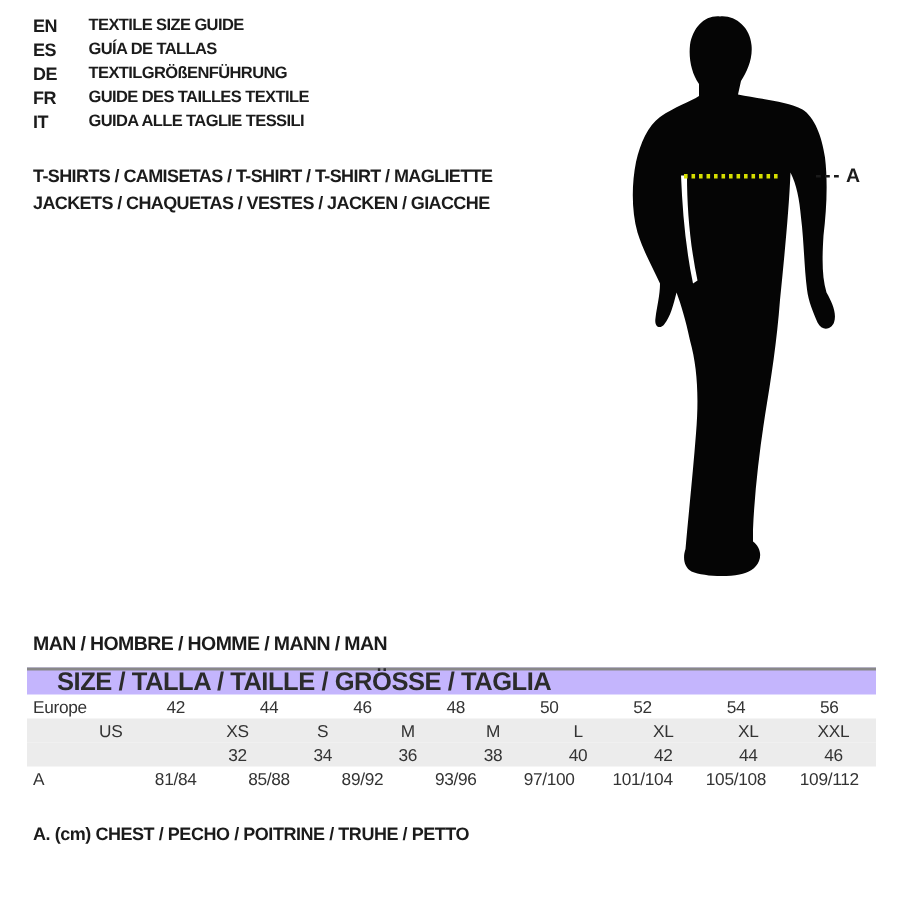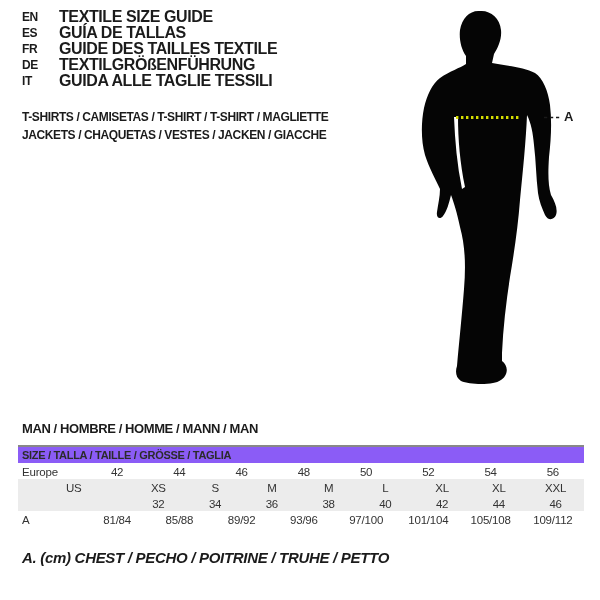--- a/index.html
+++ b/index.html
@@ -5,60 +5,60 @@
   html,body{margin:0;padding:0;}
   body{
     width:600px;height:600px;position:relative;background:#ffffff;
     font-family:"Liberation Sans", sans-serif;color:#1b1b1b;overflow:hidden;
   }
   .abs{position:absolute;}
   
   .lang-list{left:22px;top:9px;}
   .lang-row{display:flex;height:16px;line-height:16px;}
   .lang-code{width:37px;font-size:12px;font-weight:bold;letter-spacing:-0.4px;}
-  .lang-label{font-size:16px;font-weight:bold;letter-spacing:-0.4px;white-space:nowrap;}
+  .lang-label{font-size:11px;font-weight:bold;letter-spacing:-0.4px;white-space:nowrap;}
   
   .category-block{left:22px;top:108px;font-size:12px;font-weight:bold;
     letter-spacing:-0.4px;line-height:18px;white-space:nowrap;}
   
   .figure-svg{left:398px;top:5px;}
   .measure-label{left:564px;top:109px;font-size:13px;font-weight:bold;}
   
   .man-heading{left:22px;top:421px;font-size:13px;font-weight:bold;letter-spacing:-0.4px;}
   
   .size-table{left:18px;top:445px;width:566px;}
-  .table-header{border-top:2px solid #888;background:#8b5cf6;height:16px;line-height:16px;
-    font-size:11px;font-weight:bold;letter-spacing:-0.3px;padding-left:4px;color:#2b2b2b;}
+  .table-header{border-top:2px solid #888;background:#c4b5fd;height:16px;line-height:16px;
+    font-size:17px;font-weight:bold;letter-spacing:-0.3px;padding-left:20px;color:#2b2b2b;}
   .t-row{display:flex;height:16px;line-height:18px;font-size:11.5px;color:#333;
     letter-spacing:-0.2px;}
   .t-row.alt{background:#ececec;padding-left:44px;}
   .row-label{width:64px;padding-left:4px;text-align:left;}
   .cell{flex:1;text-align:center;}
   
-  .footnote{left:22px;top:549px;font-size:15px;font-weight:bold;letter-spacing:-0.3px;font-style:italic;}
+  .footnote{left:22px;top:549px;font-size:12px;font-weight:bold;letter-spacing:-0.3px;}
 </style>
 </head>
 <body>
 
 <div class="abs lang-list">
   <div class="lang-row">
     <span class="lang-code">EN</span>
     <span class="lang-label">TEXTILE SIZE GUIDE</span>
   </div>
   <div class="lang-row">
     <span class="lang-code">ES</span>
     <span class="lang-label">GUÍA DE TALLAS</span>
   </div>
   <div class="lang-row">
+    <span class="lang-code">DE</span>
+    <span class="lang-label">TEXTILGRÖßENFÜHRUNG</span>
+  </div>
+  <div class="lang-row">
     <span class="lang-code">FR</span>
     <span class="lang-label">GUIDE DES TAILLES TEXTILE</span>
-  </div>
-  <div class="lang-row">
-    <span class="lang-code">DE</span>
-    <span class="lang-label">TEXTILGRÖßENFÜHRUNG</span>
   </div>
   <div class="lang-row">
     <span class="lang-code">IT</span>
     <span class="lang-label">GUIDA ALLE TAGLIE TESSILI</span>
   </div>
 </div>
 
 <div class="abs category-block">
   <div>T-SHIRTS / CAMISETAS / T-SHIRT / T-SHIRT / MAGLIETTE</div>
   <div>JACKETS / CHAQUETAS / VESTES / JACKEN / GIACCHE</div>

